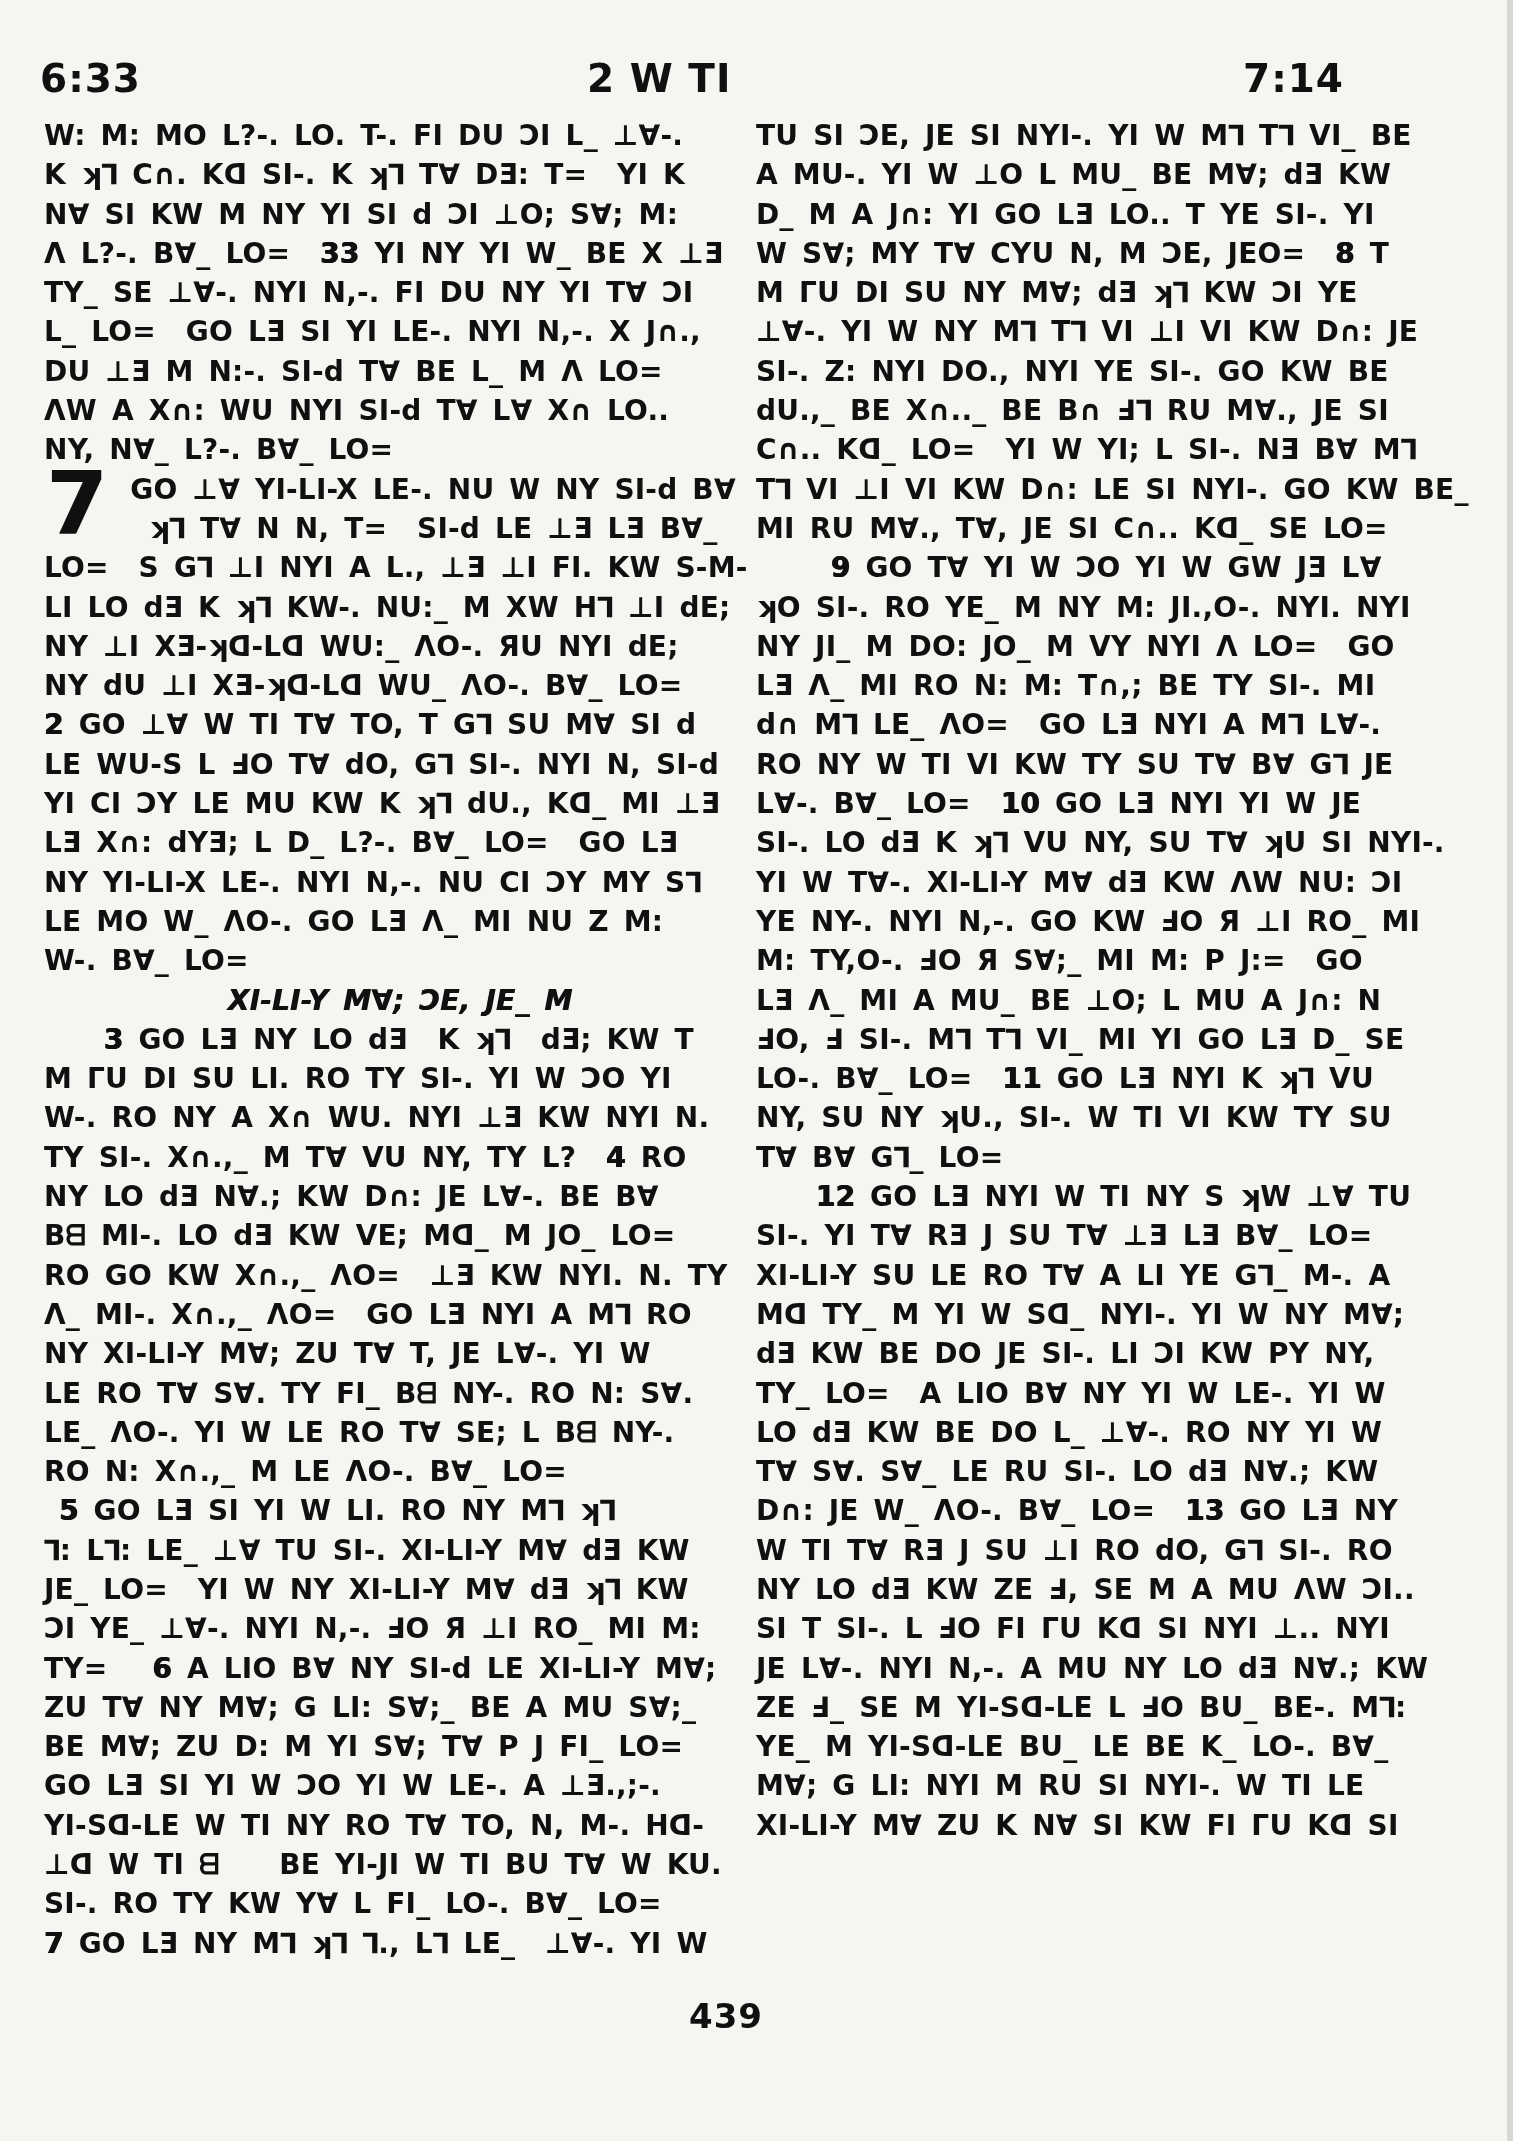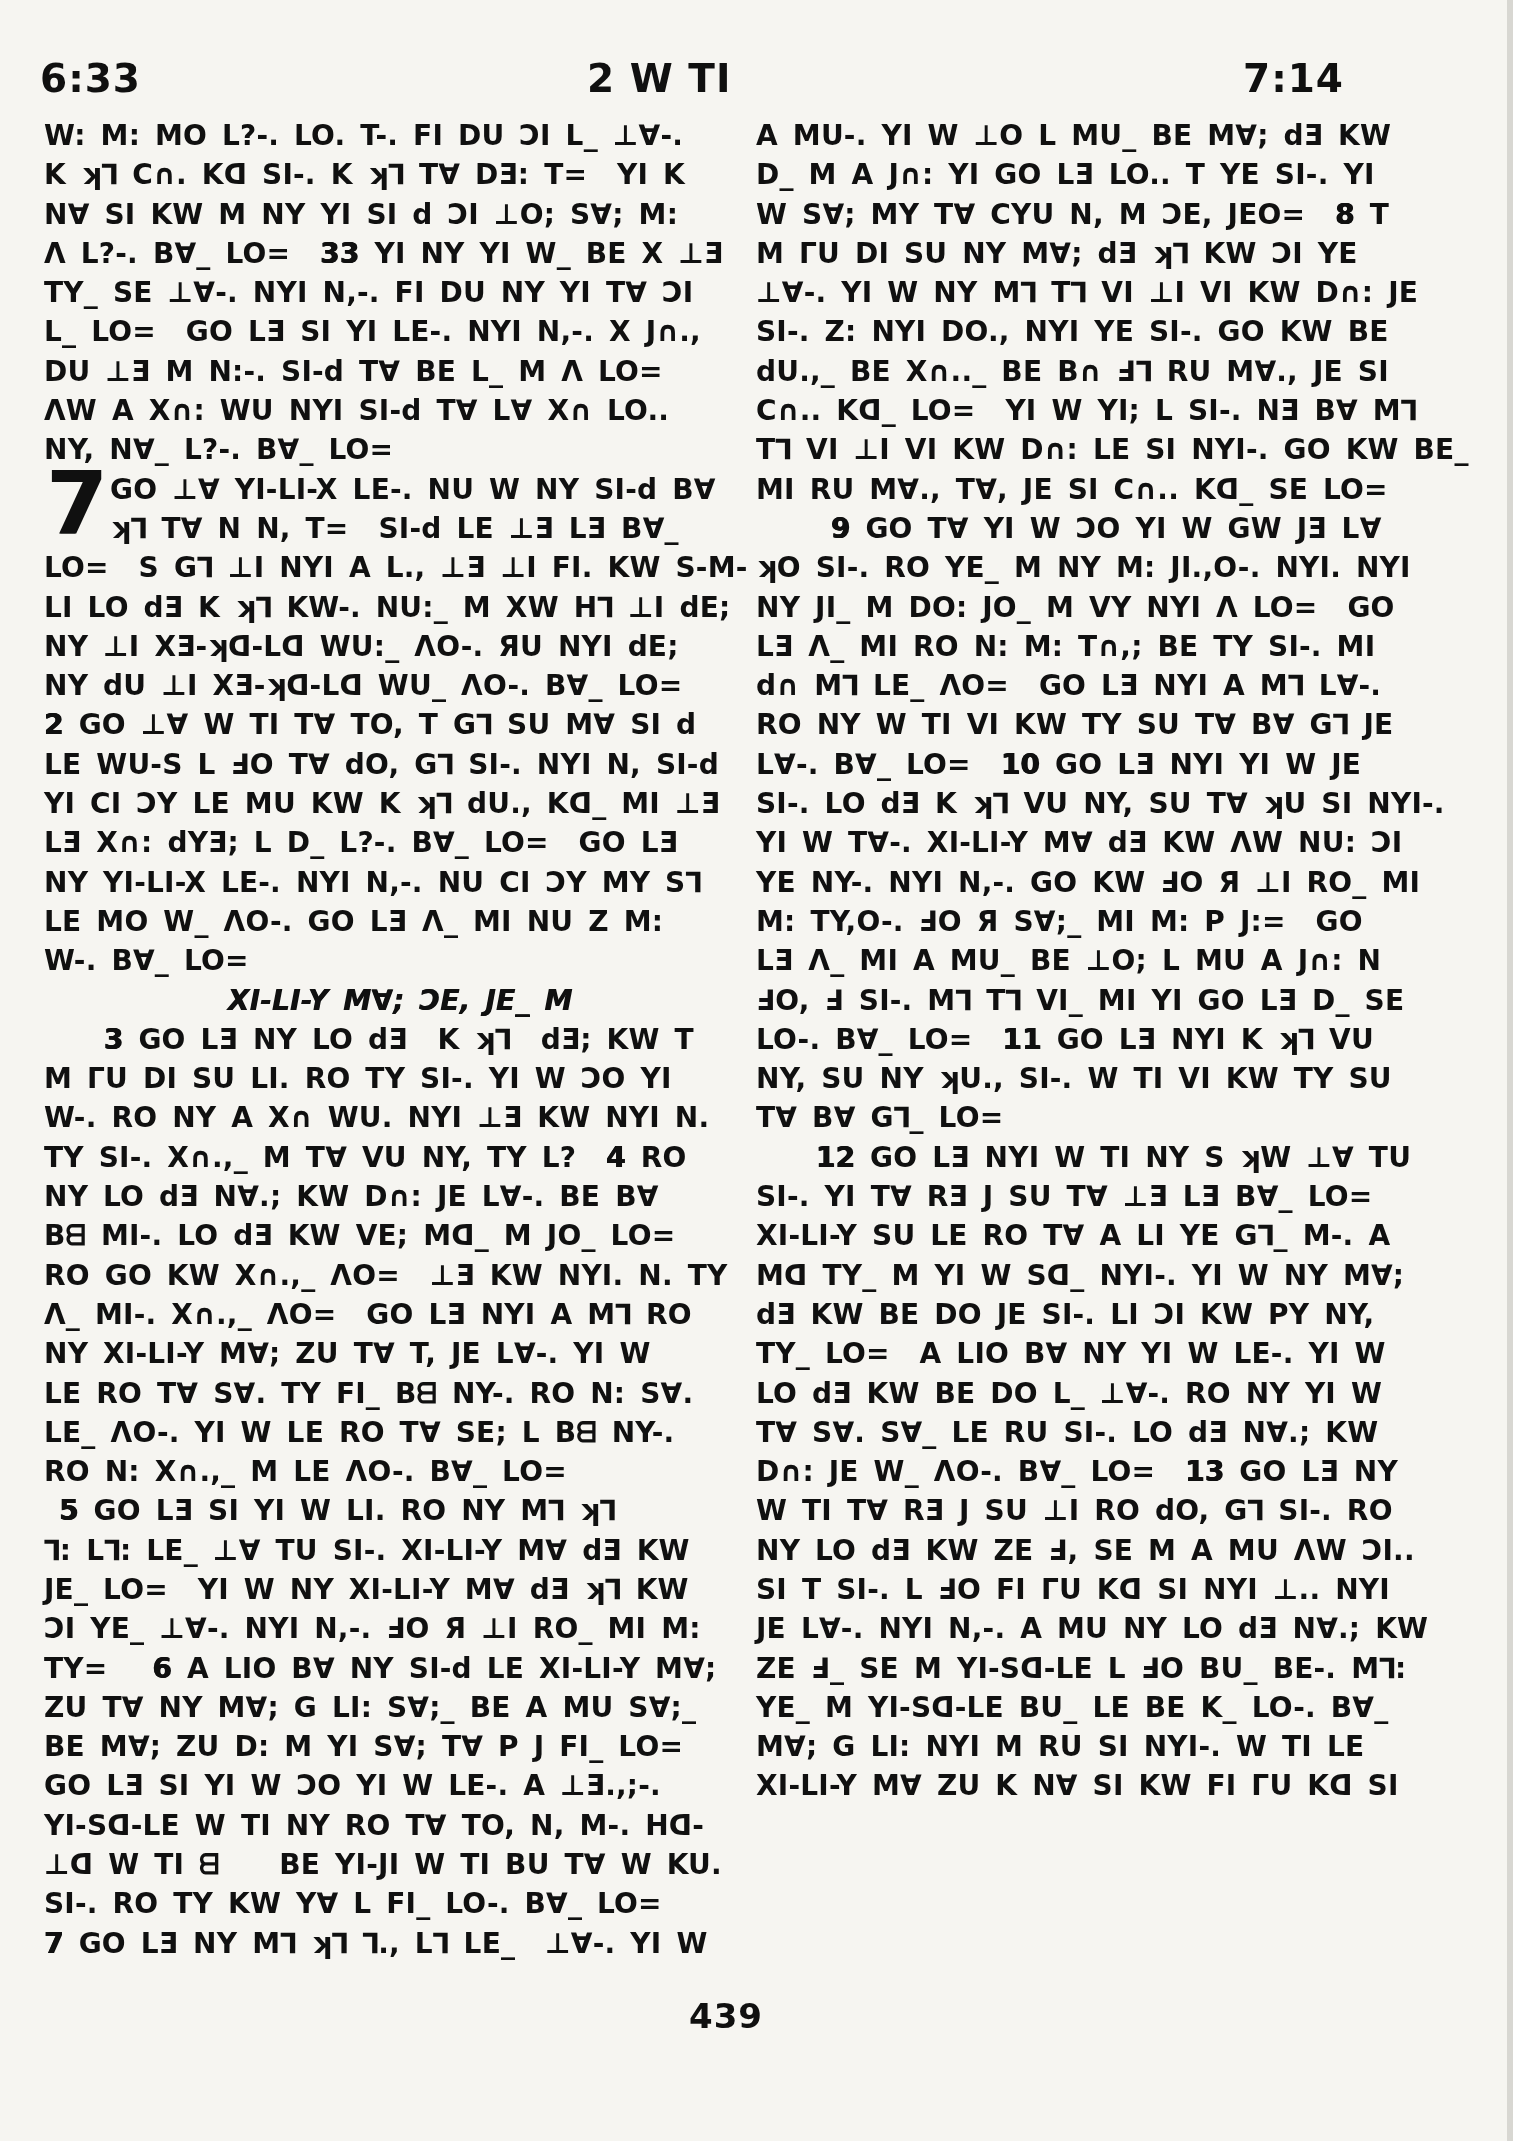--- a/index.html
+++ b/index.html
@@ -17,21 +17,21 @@
   .text-body{position:absolute;top:116px;left:44px;display:flex;}
   .col{position:relative;}
   .col-left{width:712px;}
   .col-right{width:719px;}
   .line{
     height:39.3px;line-height:39.3px;
     font-size:28px;font-weight:700;
     white-space:pre;word-spacing:5px;letter-spacing:0.2px;
   }
   .ctr{text-align:center;text-shadow:0.6px 0 currentColor;font-style:italic;}
-  .dc{padding-left:66px;}
+  .dc{padding-left:66px;text-align:center;}
   .vn{text-shadow:0.7px 0 currentColor,-0.3px 0 currentColor;}
   .dropcap{
     position:absolute;left:2px;
     font-size:88px;font-weight:700;line-height:80px;
     text-shadow:1px 0 currentColor;
   }
   .footer-page{
     position:absolute;top:1996px;left:710px;transform:translateX(-50%);
     font-size:34px;font-weight:700;letter-spacing:1px;margin-left:16px;
   }
@@ -90,20 +90,21 @@
       <div class="line "><span>ZU T∀ NY M∀; G LI: S∀;_ BE A MU S∀;_</span></div>
       <div class="line "><span>BE M∀; ZU D: M YI S∀; T∀ P J FI_ LO=</span></div>
       <div class="line "><span>GO LƎ SI YI W ƆO YI W LE-. A ⊥Ǝ.,;-.</span></div>
       <div class="line "><span>YI-Sᗡ-LE W TI NY RO T∀ TO, N, M-. Hᗡ-</span></div>
       <div class="line "><span>⊥ᗡ W TI ᗺ    BE YI-JI W TI BU T∀ W KU.</span></div>
       <div class="line "><span>SI-. RO TY KW Y∀ L FI_ LO-. B∀_ LO=</span></div>
       <div class="line "><span class="vn">7</span><span> GO LƎ NY M⅂ ʞ⅂ ⅂., L⅂ LE_  ⊥∀-. YI W</span></div>
       <div class="dropcap" style="top: 347.7px;">7</div>
     </div>
   <div class="col col-right">
+      <div class="line "><span>TU SI ƆE, JE SI NYI-. YI W M⅂ T⅂ VI_ BE</span></div>
       <div class="line "><span>A MU-. YI W ⊥O L MU_ BE M∀; dƎ KW</span></div>
       <div class="line "><span>D_ M A J∩: YI GO LƎ LO.. T YE SI-. YI</span></div>
       <div class="line "><span>W S∀; MY T∀ CYU N, M ƆE, JEO=  </span><span class="vn">8</span><span> T</span></div>
       <div class="line "><span>M ΓU DI SU NY M∀; dƎ ʞ⅂ KW ƆI YE</span></div>
       <div class="line "><span>⊥∀-. YI W NY M⅂ T⅂ VI ⊥I VI KW D∩: JE</span></div>
       <div class="line "><span>SI-. Z: NYI DO., NYI YE SI-. GO KW BE</span></div>
       <div class="line "><span>dU.,_ BE X∩.._ BE B∩ Ⅎ⅂ RU M∀., JE SI</span></div>
       <div class="line "><span>C∩.. Kᗡ_ LO=  YI W YI; L SI-. NƎ B∀ M⅂</span></div>
       <div class="line "><span>T⅂ VI ⊥I VI KW D∩: LE SI NYI-. GO KW BE_</span></div>
       <div class="line "><span>MI RU M∀., T∀, JE SI C∩.. Kᗡ_ SE LO=</span></div>

